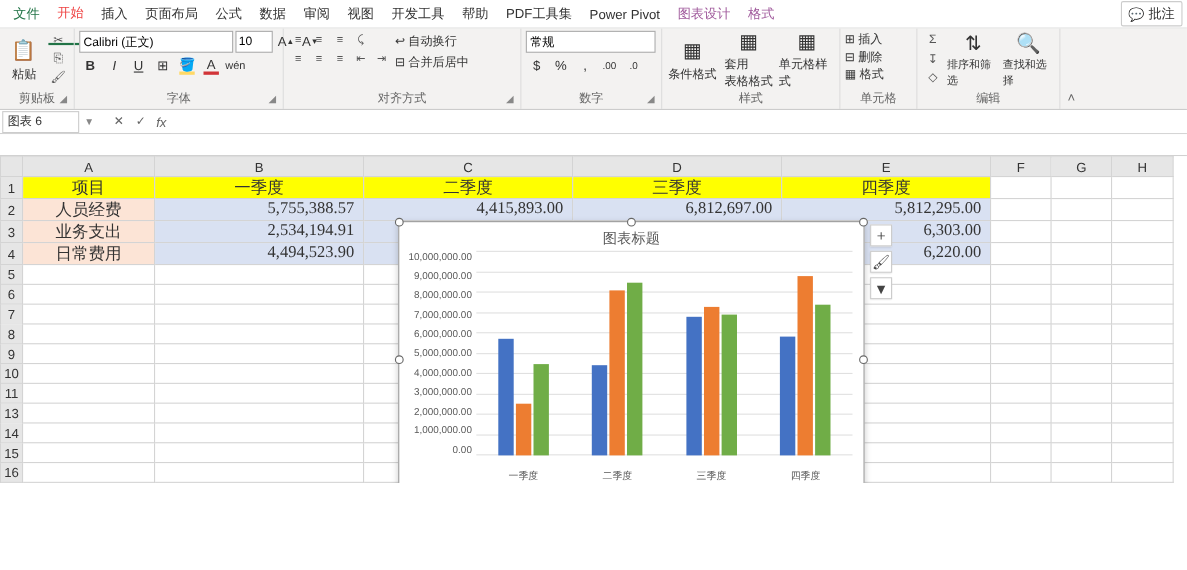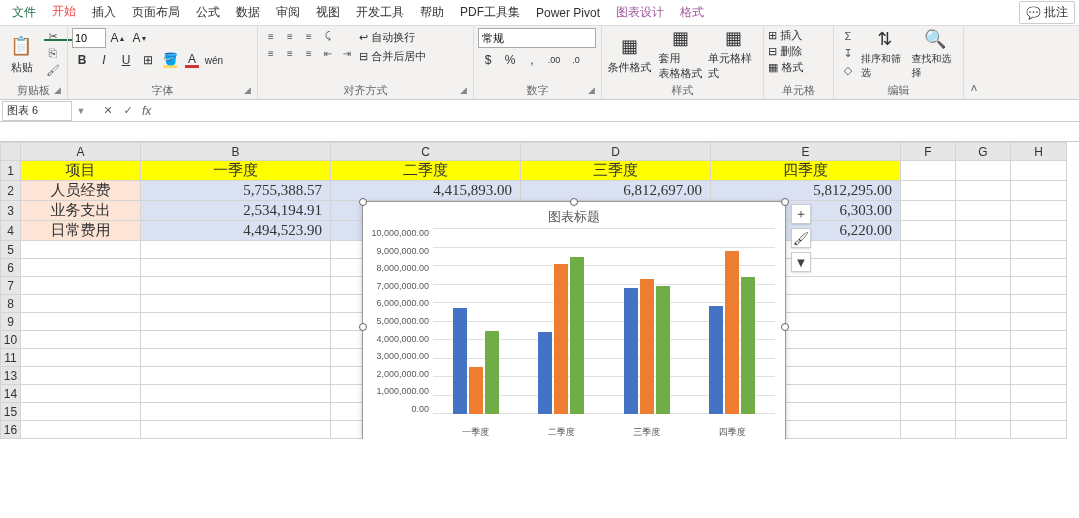--- a/index.html
+++ b/index.html
@@ -143,20 +143,21 @@
             <span>🖌</span>
           </span>
       </div>
     </div>
     <div class="ribbon-group-label"><span>剪贴板</span><span class="dialog-launcher">◢</span></div>
   </div>
 
   <div class="ribbon-group" style="width:190px">
     <div class="ribbon-group-content" style="flex-direction:column; gap:3px">
       <div class="font-row">
+        <input class="font-select" value="Calibri (正文)" style="">
         <input class="size-select" value="10" style="">
         <span class="font-btn">A<sup style="font-size:7px">▲</sup></span>
         <span class="font-btn">A<sup style="font-size:7px">▼</sup></span>
       </div>
       <div class="font-row">
         <span class="font-btn b">B</span>
         <span class="font-btn i">I</span>
         <span class="font-btn u">U</span>
         <span class="font-btn">⊞</span>
         <span class="font-btn">

